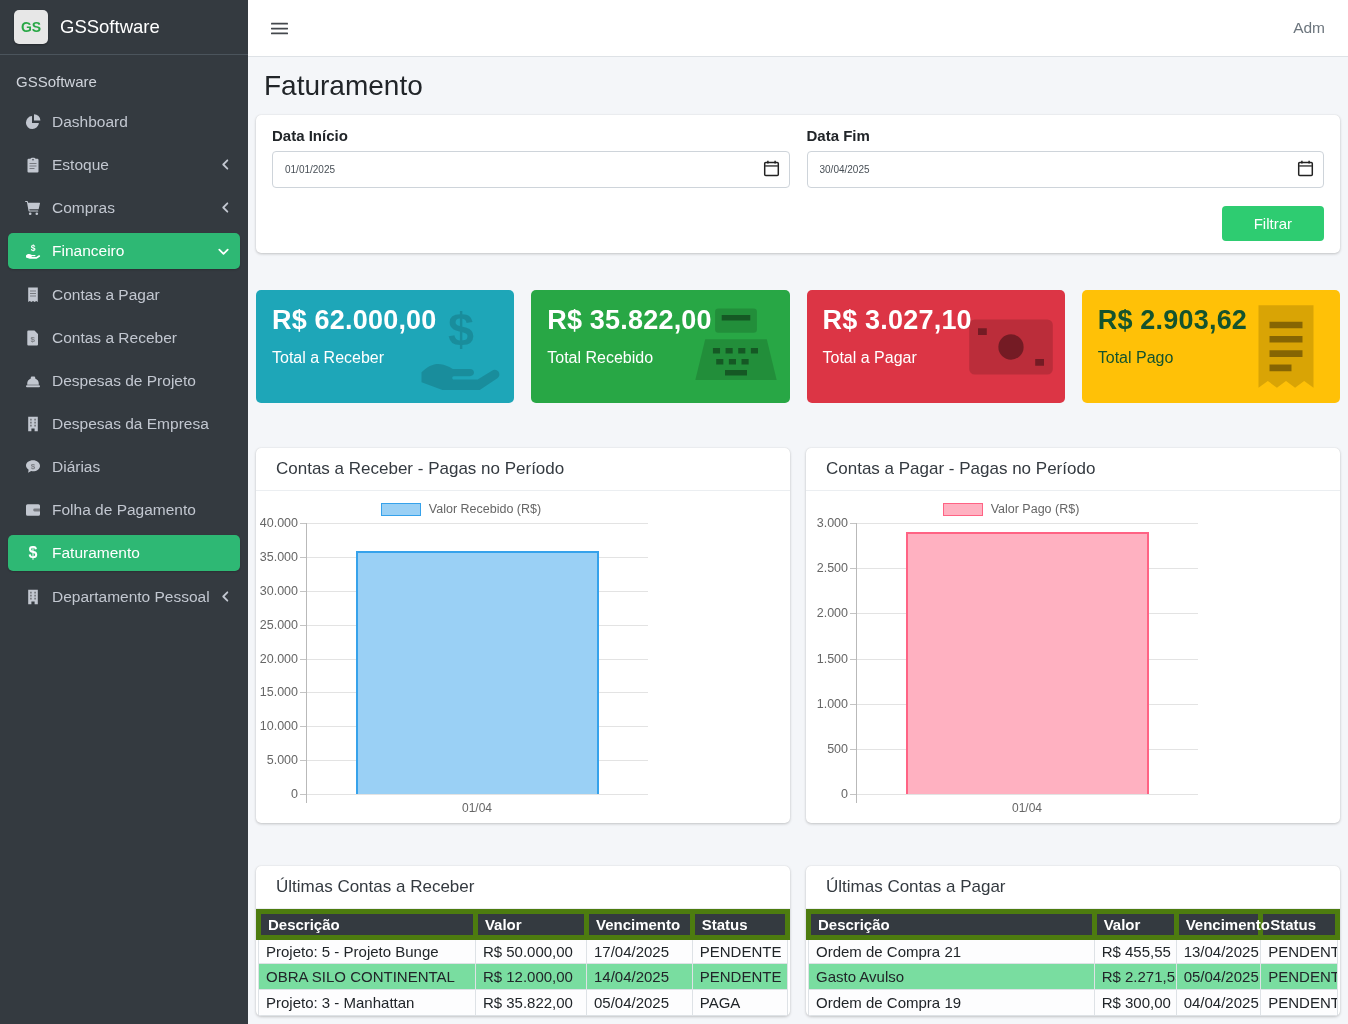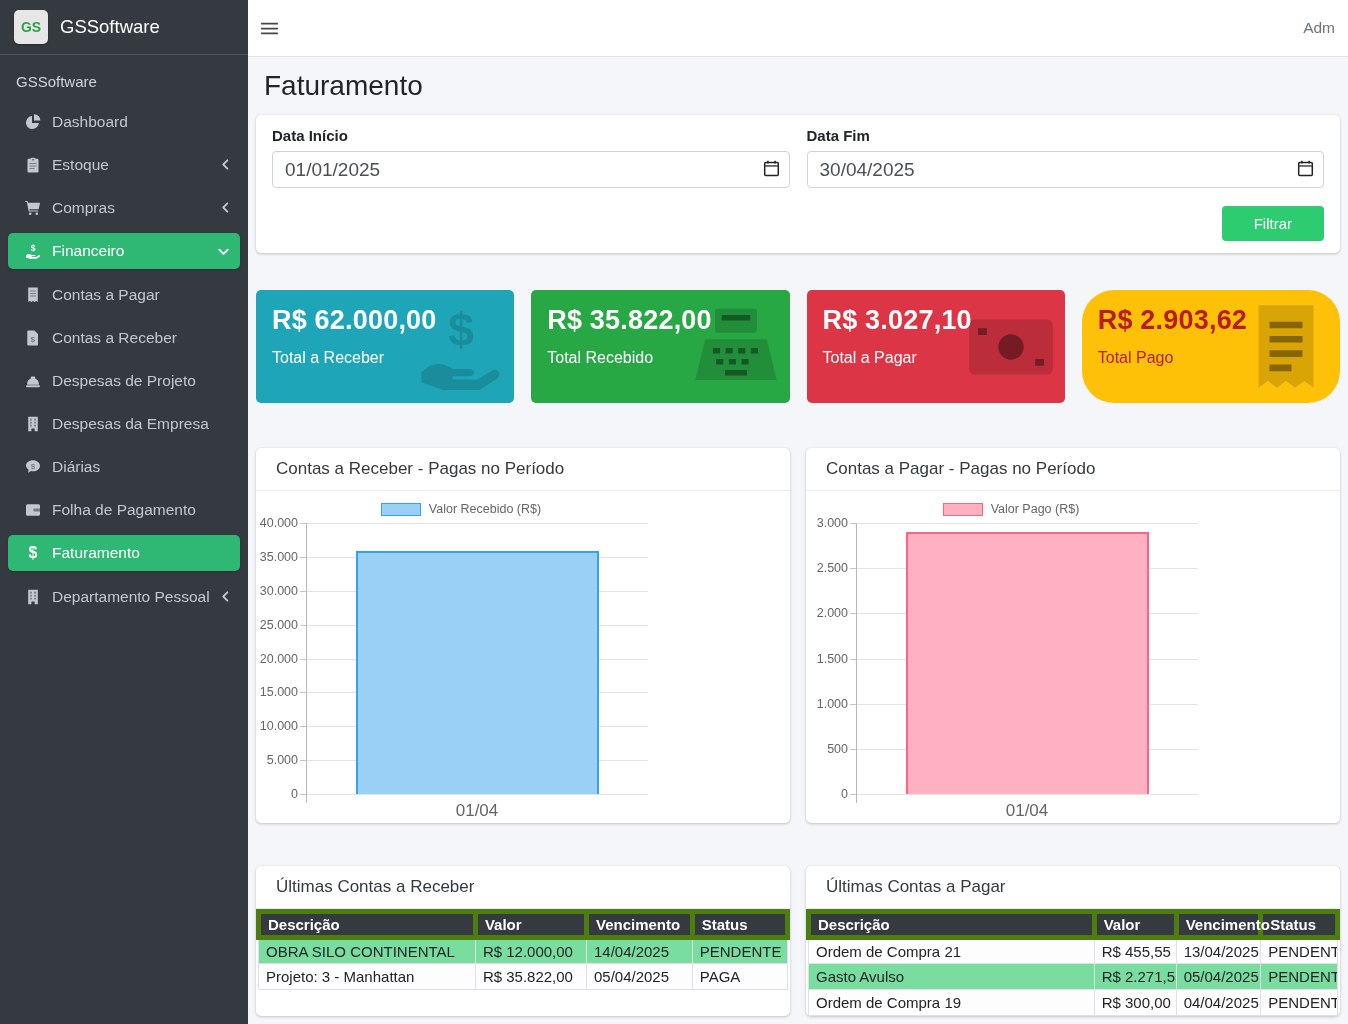--- a/index.html
+++ b/index.html
@@ -35,21 +35,21 @@
   .nav-item.active {
     color: #fff; border-radius: 5px; margin: 4px 8px;
     padding: 0 10px 0 14px; height: 36px;
     box-shadow: 0 1px 2px rgba(0,0,0,.2);
   }
 
   
   .main { flex: 1; display: flex; flex-direction: column; height: 100%; }
   .topbar {
     height: 57px; background: #fff; border-bottom: 1px solid #dee2e6;
-    display: flex; align-items: center; padding: 0 13px; flex-shrink: 0;
+    display: flex; align-items: center; padding: 0 23px; flex-shrink: 0;
   }
   .hamburger { background: none; border: none; font-size: 17px; color: #44484d; cursor: pointer; }
   .user { margin-left: auto; color: #6c757d; font-size: 15.5px; cursor: pointer; }
 
   .content { flex: 1; padding: 0 8px; overflow: hidden; }
   .page-title { font-size: 28px; font-weight: 400; color: #212529; margin: 13px 8px 13px; }
 
   .card {
     background: #fff; border-radius: 5px;
     box-shadow: 0 0 1px rgba(0,0,0,.125), 0 1px 3px rgba(0,0,0,.2);
@@ -60,21 +60,21 @@
   }
 
   
   .filter-card { padding: 12px 8px; margin-bottom: 37px; }
   .filter-row { display: flex; gap: 17px; padding: 0 8px; align-items: flex-end; }
   .form-group { flex: 1; }
   .form-group label { display: block; font-size: 15px; font-weight: 700; margin-bottom: 7px; color: #212529; }
   .date-input { position: relative; }
   .date-input input {
     width: 100%; height: 37px; border: 1px solid #ced4da; border-radius: 4px;
-    padding: 0 34px 0 12px; font-size: 19px; color: #495057;
+    padding: 0 34px 0 12px; font-size: 10px; color: #495057;
     font-family: "Liberation Sans", sans-serif; background: #fff;
   }
   .date-input .cal {
     position: absolute; right: 10px; top: 9px; font-size: 17px; color: #222; cursor: pointer;
   }
   .filter-actions { display: flex; justify-content: flex-end; padding: 0 8px; margin-top: 18px; }
   .btn-filtrar {
     border: none; color: #fff; font-size: 15px; padding: 9px 32px;
     border-radius: 4px; cursor: pointer; font-family: "Liberation Sans", sans-serif;
   }
@@ -101,21 +101,21 @@
     font-size: 12.5px; color: #666; white-space: nowrap;
   }
   .plot { position: relative; width: 342px; height: 271px; border-left: 1px solid #b9b9b9; }
   .gridline { position: absolute; left: 0; right: 0; height: 1px; background: #e3e3e3; }
   .ytick { position: absolute; left: -7px; width: 6px; height: 1px; background: #c4c4c4; }
   .axis-ext { position: absolute; left: -1px; bottom: -9px; width: 1px; height: 9px; background: #b9b9b9; }
   .bar {
     position: absolute; bottom: 0; left: 14.5%; width: 71%;
     border: 2px solid; border-bottom: none;
   }
-  .xlabel { margin-left: 40px; width: 342px; text-align: center; font-size: 17px; color: #666; margin-top: 7px; }
+  .xlabel { margin-left: 40px; width: 342px; text-align: center; font-size: 12px; color: #666; margin-top: 7px; }
 
   
   .tables-row { display: grid; grid-template-columns: repeat(2, 1fr); gap: 16px; }
   .table-card { overflow: hidden; }
   table { width: 100%; border-collapse: collapse; font-size: 15px; table-layout: fixed; }
   th {
     background: #343a40; color: #fff; text-align: left; font-weight: 700;
     padding: 2px 7px; border: 5px solid #4d7c0f; height: 25px;
   }
   td {
@@ -340,21 +340,21 @@
           <div class="sb-value">R$ 3.027,10</div>
           <div class="sb-label">Total a Pagar</div>
           <span class="ghost">
             <svg class="isvg" viewBox="0 0 16 16" aria-hidden="true">
               <rect x=".4" y="3" width="15.2" height="10" rx="1"></rect>
               <circle class="d" cx="8" cy="8" r="2.3"></circle>
               <path class="d" d="M2 4.6h1.6v1.2H2zM12.4 10.2H14v1.2h-1.6z"></path>
             </svg>
           </span>
         </div>
-        <div class="small-box" style="background: rgb(255, 193, 7); color: #b91c1c; border-radius: 32px;">
+        <div class="small-box" style="background: rgb(255, 193, 7); color: #14532d;">
           <div class="sb-value">R$ 2.903,62</div>
           <div class="sb-label">Total Pago</div>
           <span class="ghost">
             <svg class="isvg" viewBox="0 0 16 16" aria-hidden="true">
               <path d="M3 .4h10v15l-1.7-1.2-1.65 1.2L8 14.2l-1.65 1.2L4.7 14.2 3 15.4z"></path>
               <path class="d" d="M5 3.4h6v1.2H5zM5 6h6v1.2H5zM5 8.6h6v1.2H5zM5 11.2h4v1.2H5z"></path>
             </svg>
           </span>
         </div>
       </section>
@@ -458,20 +458,26 @@
             </colgroup>
             <thead>
               <tr>
                 <th>Descrição</th>
                 <th>Valor</th>
                 <th>Vencimento</th>
                 <th>Status</th>
               </tr>
             </thead>
             <tbody>
+              <tr>
+                <td>Projeto: 5 - Projeto Bunge</td>
+                <td>R$ 50.000,00</td>
+                <td>17/04/2025</td>
+                <td>PENDENTE</td>
+              </tr>
               <tr style="background:#79dda0">
                 <td>OBRA SILO CONTINENTAL</td>
                 <td>R$ 12.000,00</td>
                 <td>14/04/2025</td>
                 <td>PENDENTE</td>
               </tr>
               <tr>
                 <td>Projeto: 3 - Manhattan</td>
                 <td>R$ 35.822,00</td>
                 <td>05/04/2025</td>

